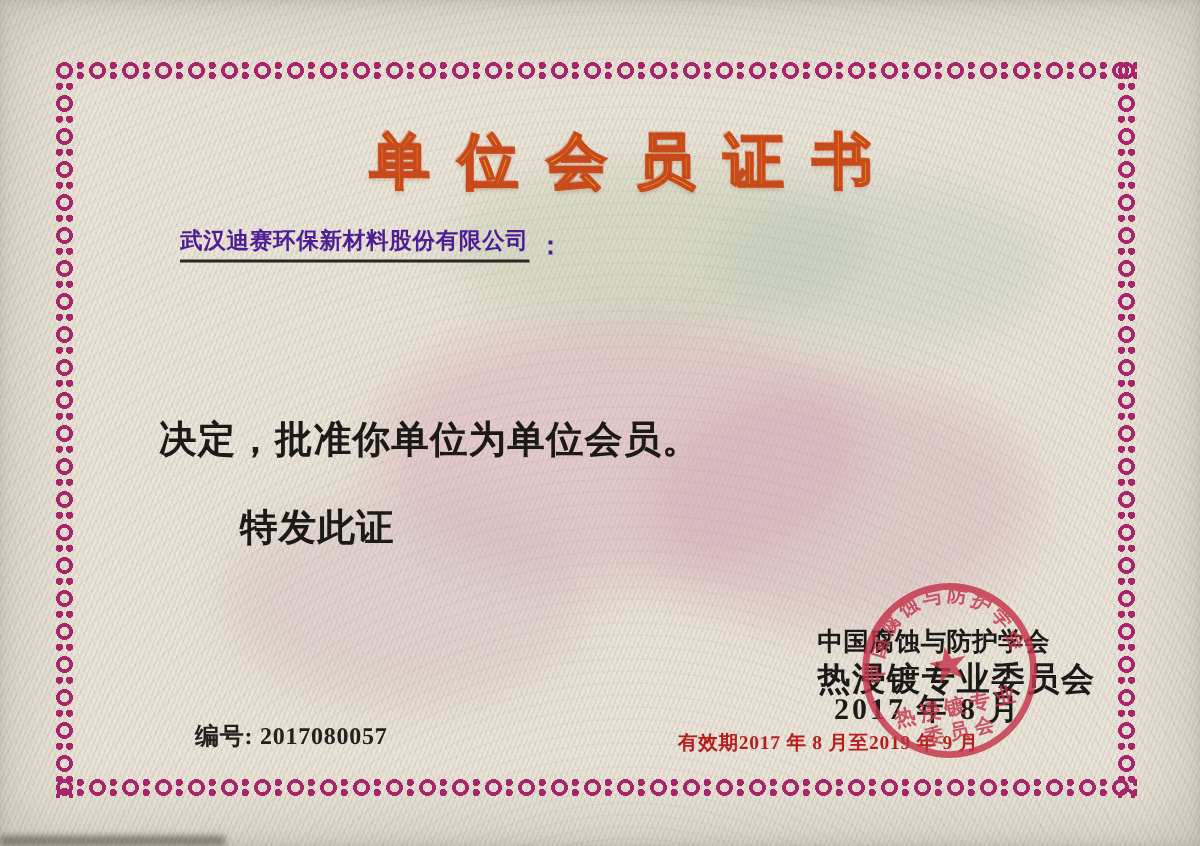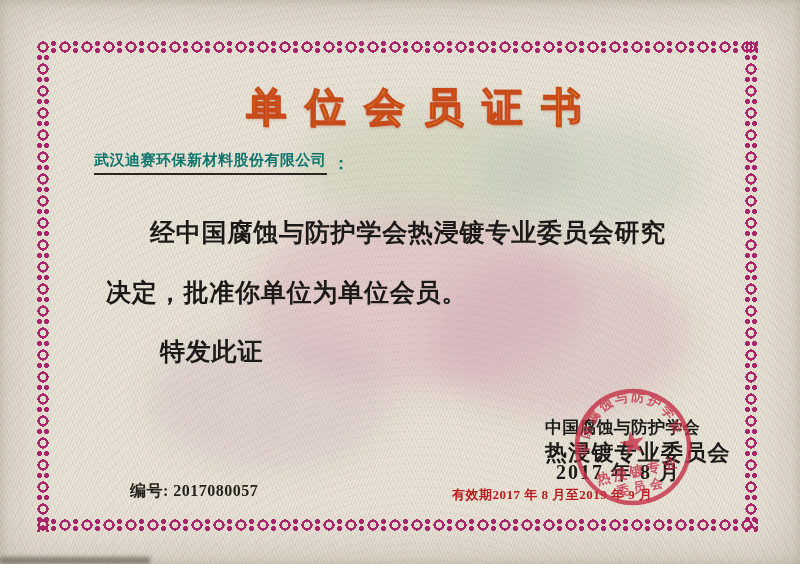--- a/index.html
+++ b/index.html
@@ -53,21 +53,21 @@
   .title{
     position:absolute;left:0;top:80px;width:800px;text-align:center;
     font-size:40px;font-weight:bold;letter-spacing:19px;text-indent:19px;
     color:#e8a21f;
     -webkit-text-stroke:1.2px #c8491a;
     text-shadow:1px 1px 0 rgba(190,60,20,.55), -1px -1px 0 rgba(190,60,20,.35),
                 0 2px 3px rgba(160,60,20,.25);
     margin-left:14px;
   }
 
-  .company-row{position:absolute;left:94px;top:151px;color:#0f766e;}
+  .company-row{position:absolute;left:120px;top:151px;color:#4c1d95;}
   .company-u{display:inline-block;min-width:232px;border-bottom:2px solid #2a2722;
     padding-bottom:3px;}
   .company{font-size:15px;font-weight:bold;letter-spacing:.5px;}
   .colon{font-size:17px;font-weight:bold;margin-left:6px;vertical-align:bottom;}
 
   .line{position:absolute;color:#1c1a18;font-weight:bold;font-size:25px;letter-spacing:.8px;}
   .l1{left:150px;top:216px;}
   .l2{left:106px;top:276px;}
   .l3{left:160px;top:335px;}
 
@@ -101,21 +101,20 @@
   <div class="bh bb"></div>
   <div class="bv bl"></div>
   <div class="bv br"></div>
 
   <div class="title">单位会员证书</div>
 
   <div class="company-row">
     <span class="company-u"><span class="company">武汉迪赛环保新材料股份有限公司</span></span><span class="colon">：</span>
   </div>
 
-  <div class="line l1">经中国腐蚀与防护学会热浸镀专业委员会研究</div>
   <div class="line l3">特发此证</div>
   <div class="line l2">决定，批准你单位为单位会员。</div>
 
   <div class="issuer i1">中国腐蚀与防护学会</div>
   <div class="issuer i2">热浸镀专业委员会</div>
   <div class="issuer i3">2017 年 8 月</div>
 
   <svg class="seal" viewBox="0 0 132 132">
     <circle cx="66" cy="66" r="56" fill="none" stroke="#c5344a" stroke-width="4.5"></circle>
     <path id="sealArc" d="M 25,80 A 44,44 0 1 1 107,80" fill="none"></path>

